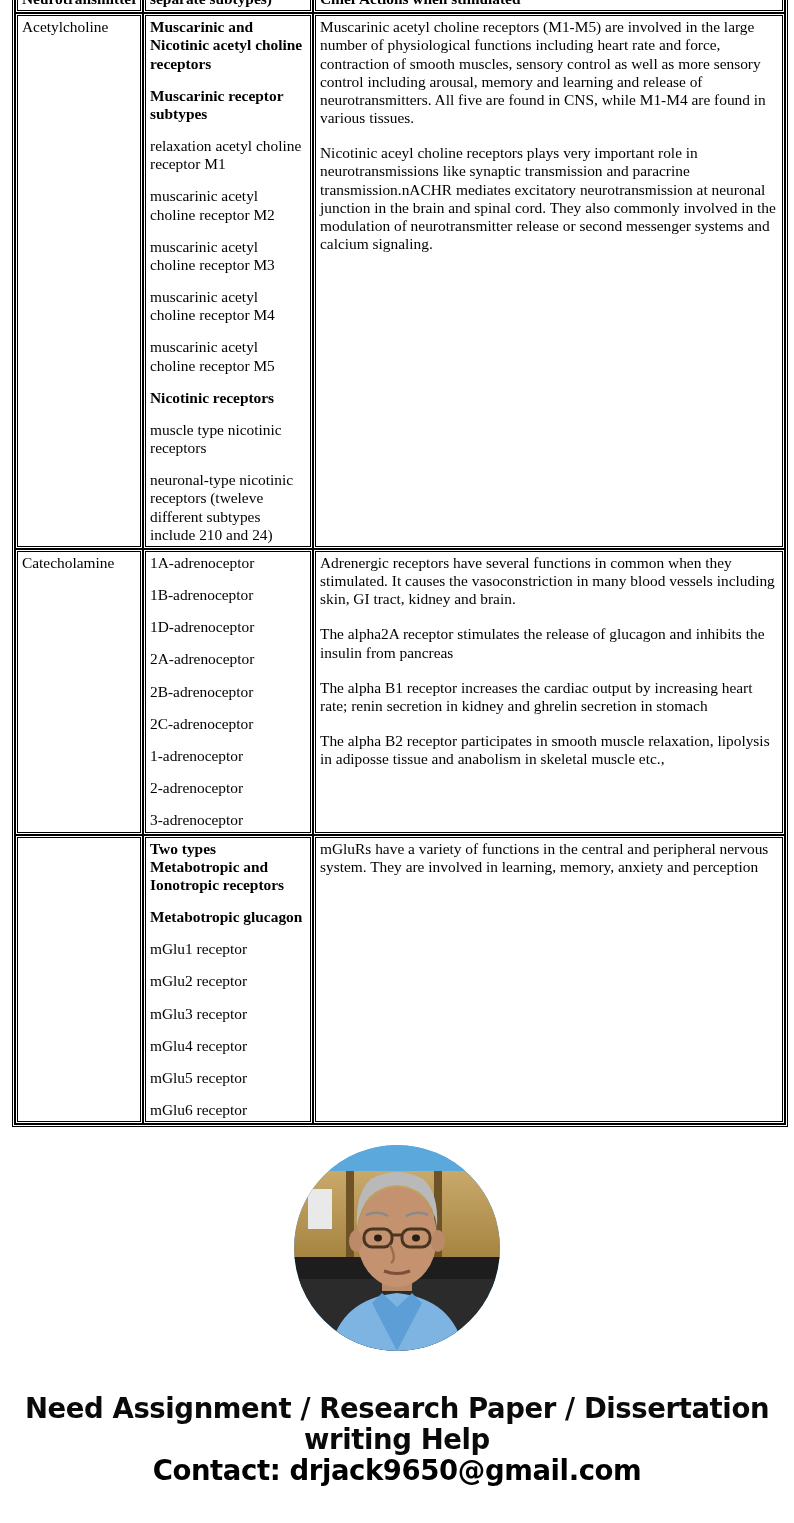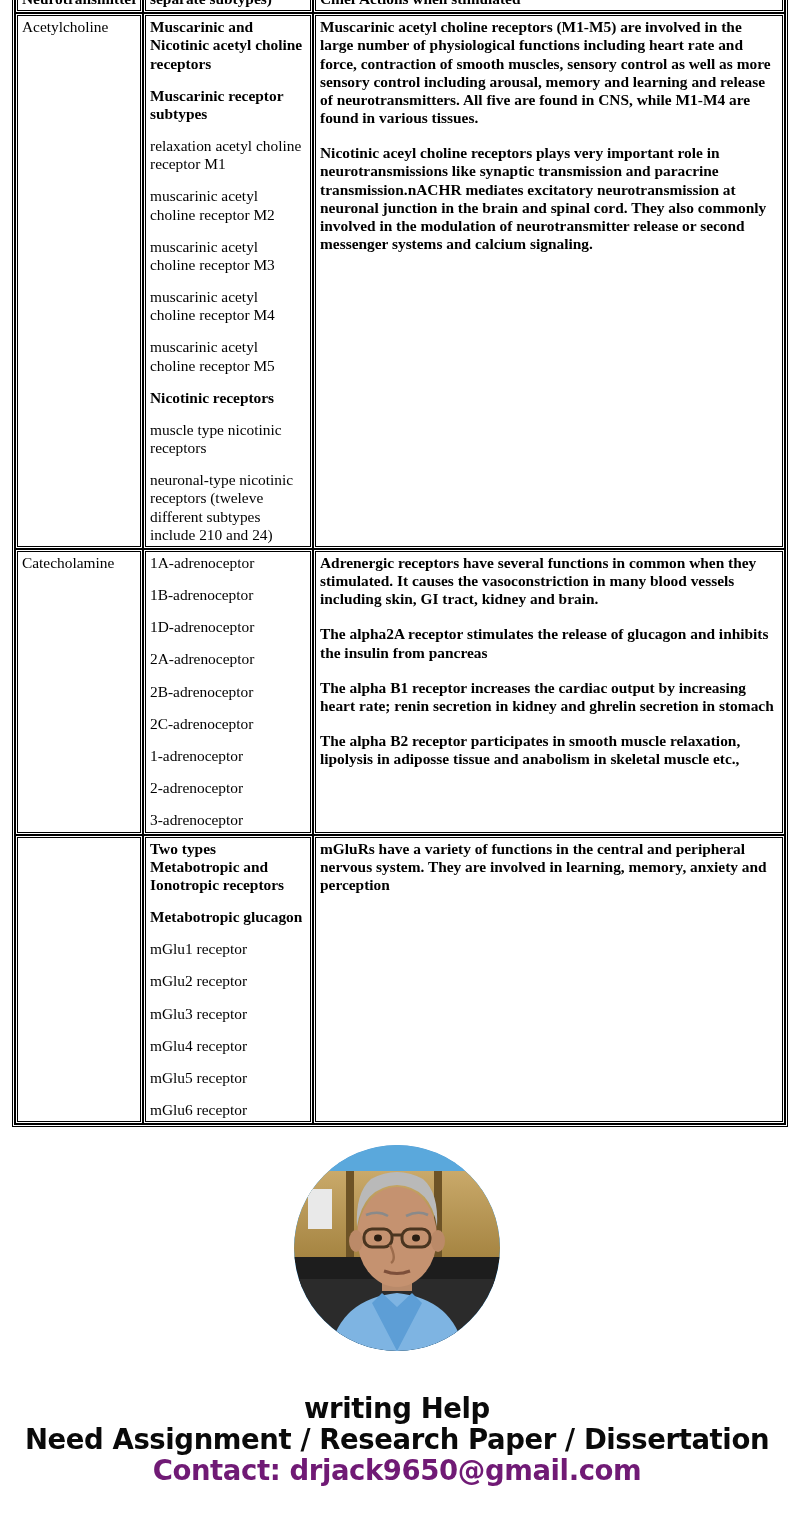--- a/index.html
+++ b/index.html
@@ -54,21 +54,21 @@
     font-weight: bold;
     vertical-align: bottom;
   }
   td.cat {
     vertical-align: middle;
   }
   .p { margin: 0 0 14px 0; }
   .p:last-child { margin-bottom: 0; }
   .b { font-weight: bold; }
   td.actions { vertical-align: middle; }
-  td.actions .p { margin-bottom: 17px; font-weight: bold; }
+  td.actions .p { margin-bottom: 17px; }
 
   .cell-pad-lg { padding-top: 4px; }
 
   
   .promo {
     position: absolute;
     left: 0;
     top: 1129px;
     width: 794px;
     height: 394px;
@@ -95,21 +95,21 @@
     line-height: 1.12;
     letter-spacing: -0.4px;
     color: #0a0a0a;
   }
   .promo-line2 {
     font-family: "DejaVu Sans", "Liberation Sans", sans-serif;
     font-weight: bold;
     font-size: 27.5px;
     line-height: 1.12;
     letter-spacing: -0.4px;
-    color: #701a75;
+    color: #000000;
   }
 </style>
 </head>
 <body>
 
 <div class="table-viewport">
   <div class="table-shift">
     <table class="recep">
       <colgroup>
         <col class="c1">
@@ -223,17 +223,17 @@
           <path d="M96 100 q7 14 1 18" fill="none" stroke="#9c6c4c" stroke-width="2.4"></path>
           <path d="M90 126 q13 5 26 0" fill="none" stroke="#7d4f3a" stroke-width="3"></path>
           <path d="M72 70 q12 -5 22 1" fill="none" stroke="#8a8a8a" stroke-width="2.6"></path>
           <path d="M112 71 q12 -6 22 -1" fill="none" stroke="#8a8a8a" stroke-width="2.6"></path>
         </g>
       </svg>
     </div>
   </div>
 
   <div class="promo-text">
+    <div>Need Assignment / Research Paper / Dissertation</div>
     <div>writing Help</div>
-    <div>Need Assignment / Research Paper / Dissertation</div>
   </div>
   <div class="promo-line2">Contact: drjack9650@gmail.com</div>
 </div>
 
 </body></html>

